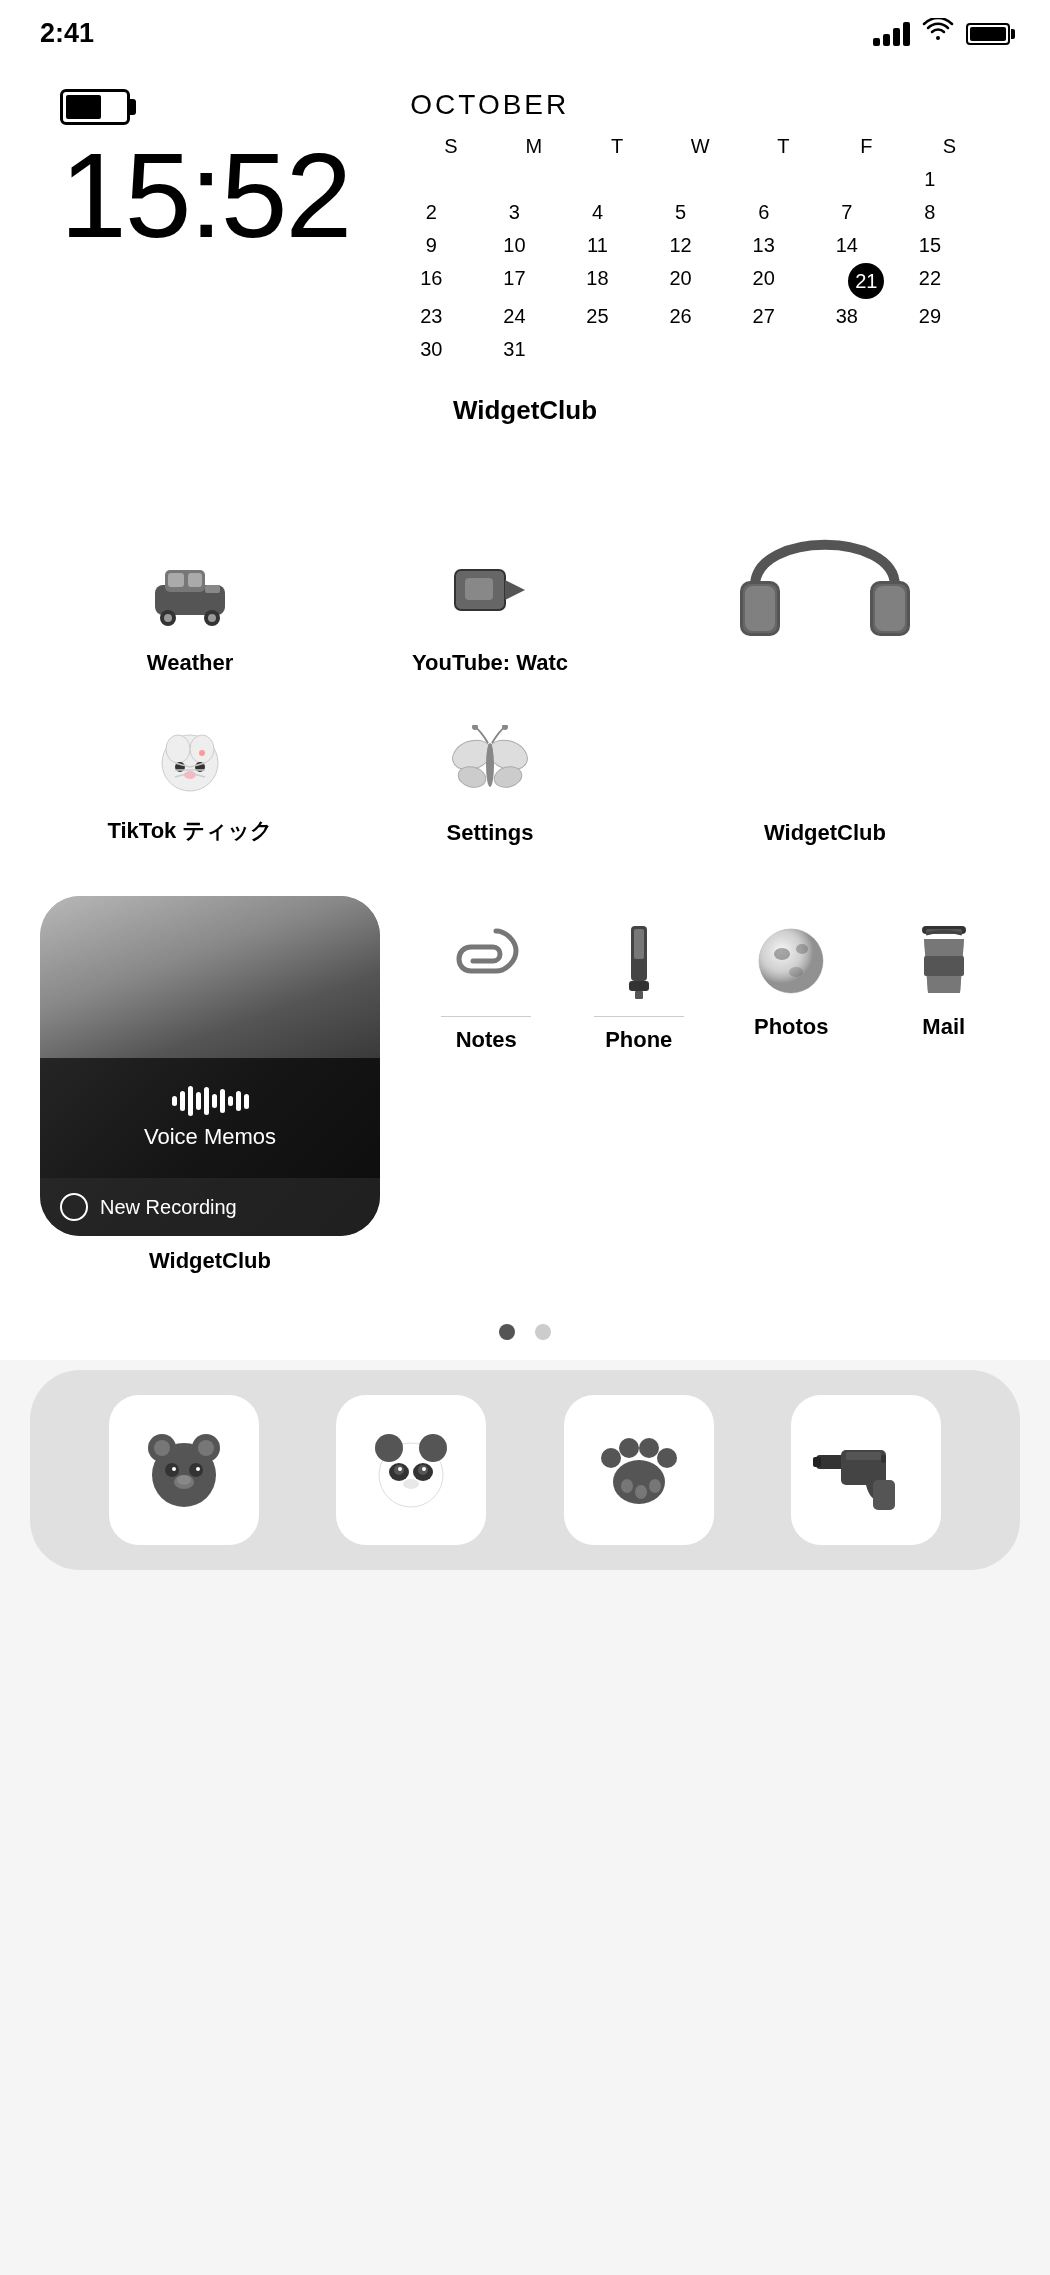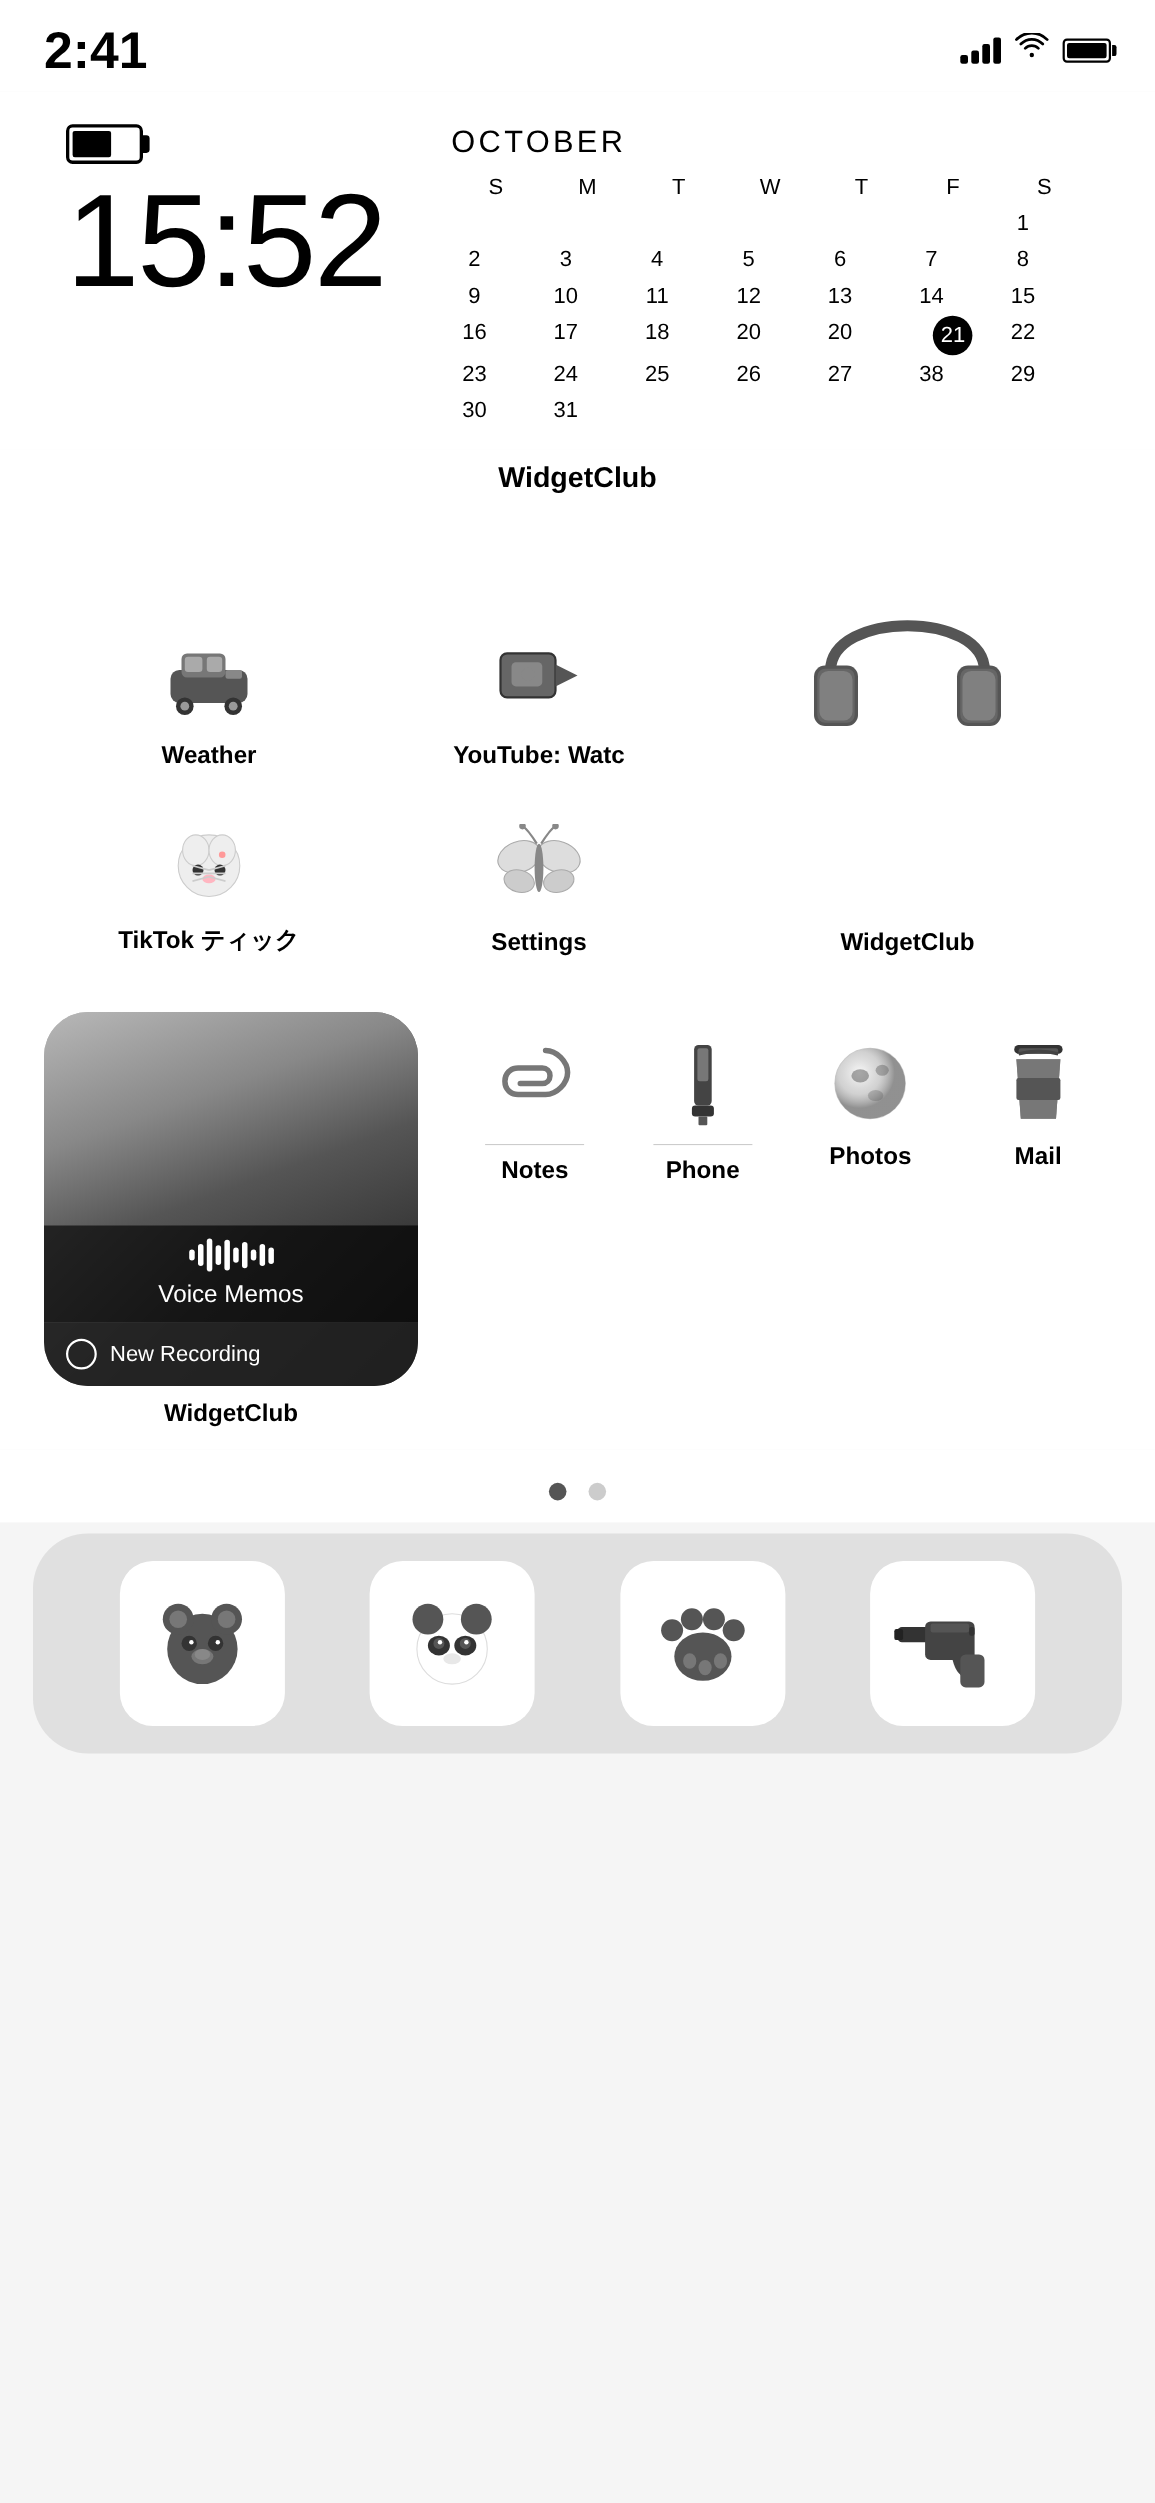--- a/index.html
+++ b/index.html
@@ -14,21 +14,21 @@
 
     
     .status-bar {
       display: flex;
       justify-content: space-between;
       align-items: center;
       padding: 18px 40px 10px;
       background: white;
     }
     .status-time {
-      font-size: 47px;
+      font-size: 27px;
       font-weight: 600;
       color: #000;
     }
     .status-icons {
       display: flex;
       align-items: center;
       gap: 12px;
     }
     .signal-bars {
       display: flex;
@@ -237,21 +237,21 @@
       height: 340px;
       border-radius: 40px;
       overflow: hidden;
       position: relative;
       background: linear-gradient(135deg, #c0c0c0 0%, #888 30%, #555 60%, #333 100%);
       display: flex;
       flex-direction: column;
     }
     .voice-memos-top {
       background: rgba(0,0,0,0.75);
-      padding: 12px;
+      padding: 28px;
       display: flex;
       flex-direction: column;
       align-items: center;
       gap: 8px;
       margin-top: auto;
     }
     .voice-memos-waveform {
       display: flex;
       align-items: center;
       gap: 3px;

